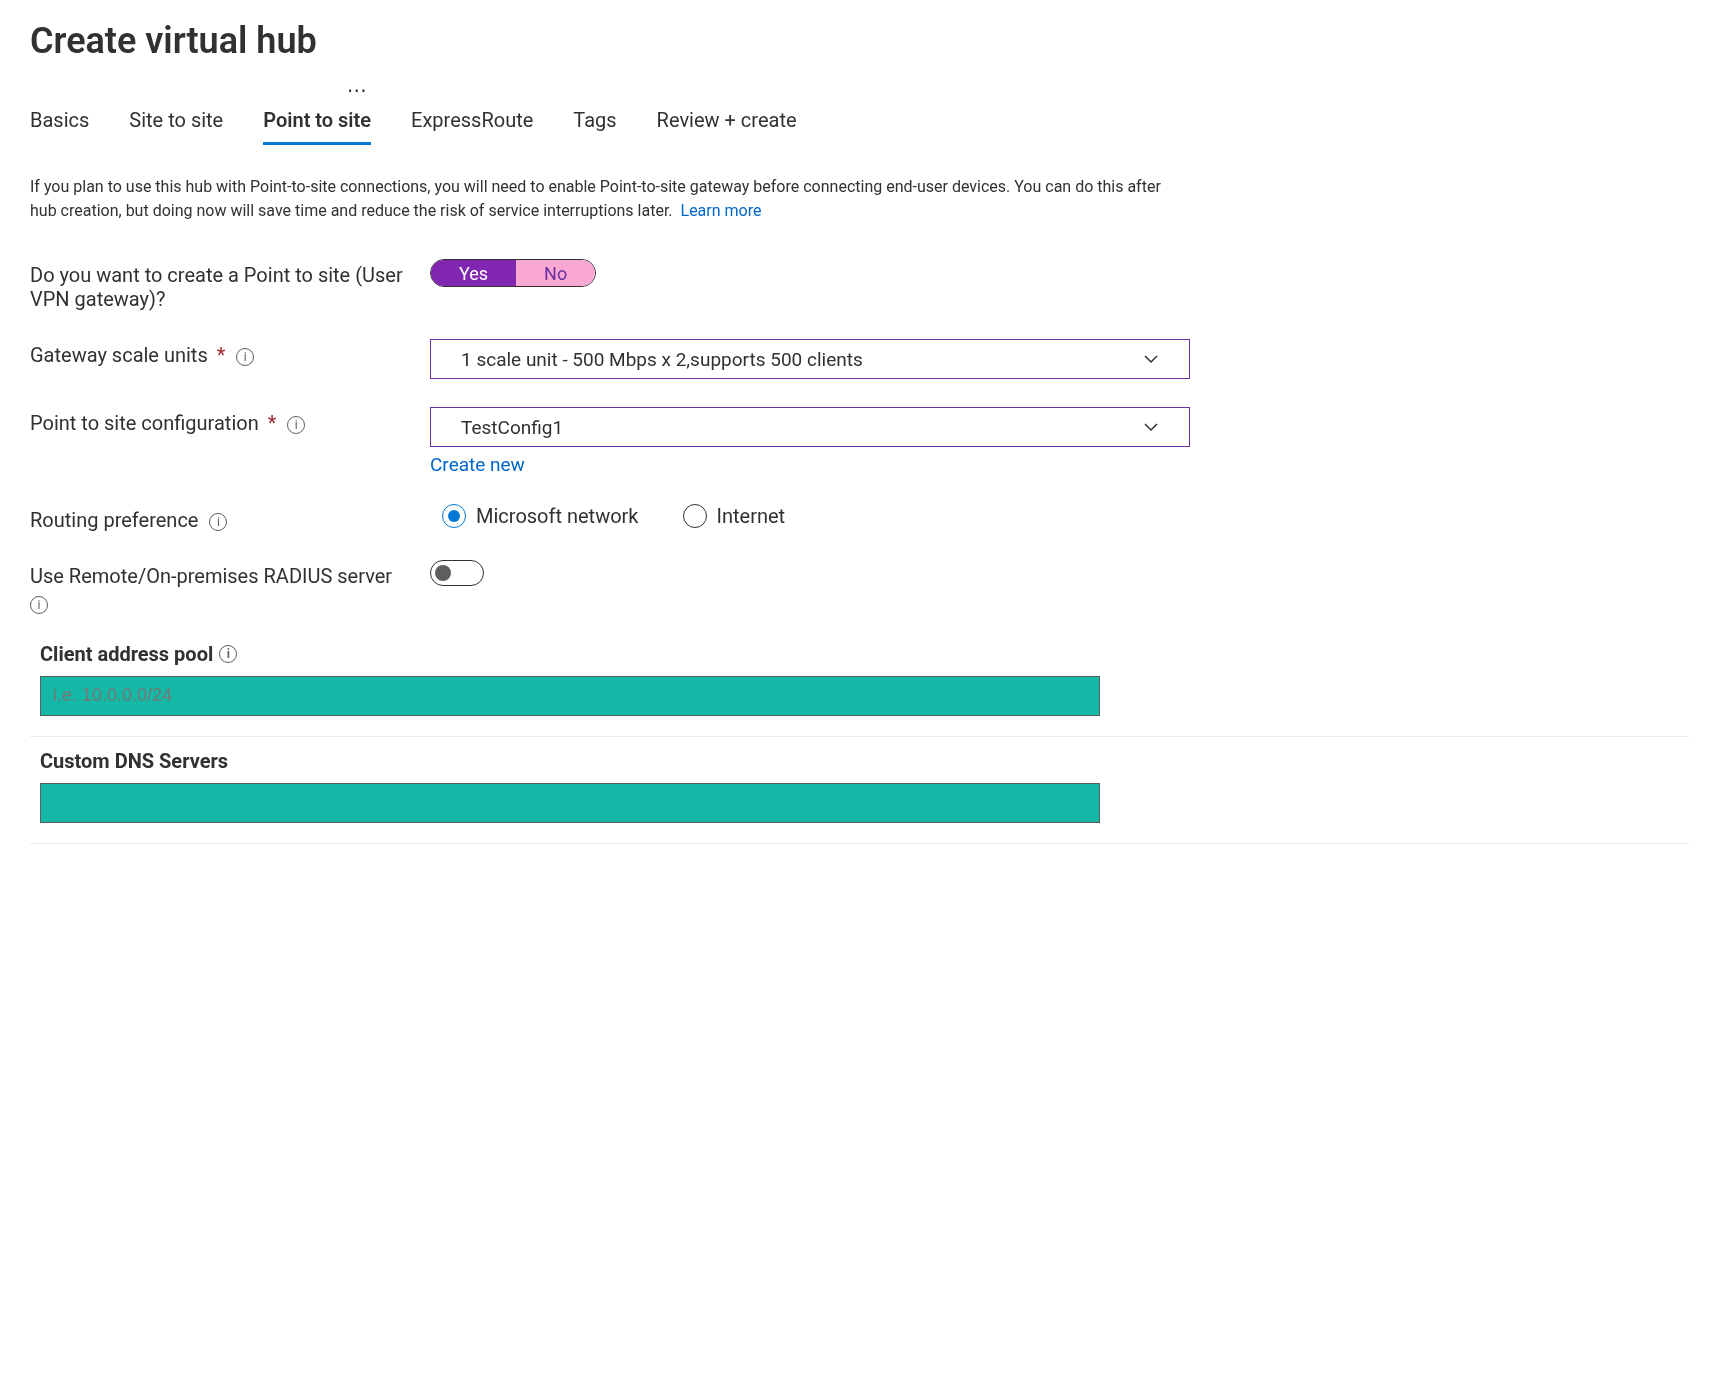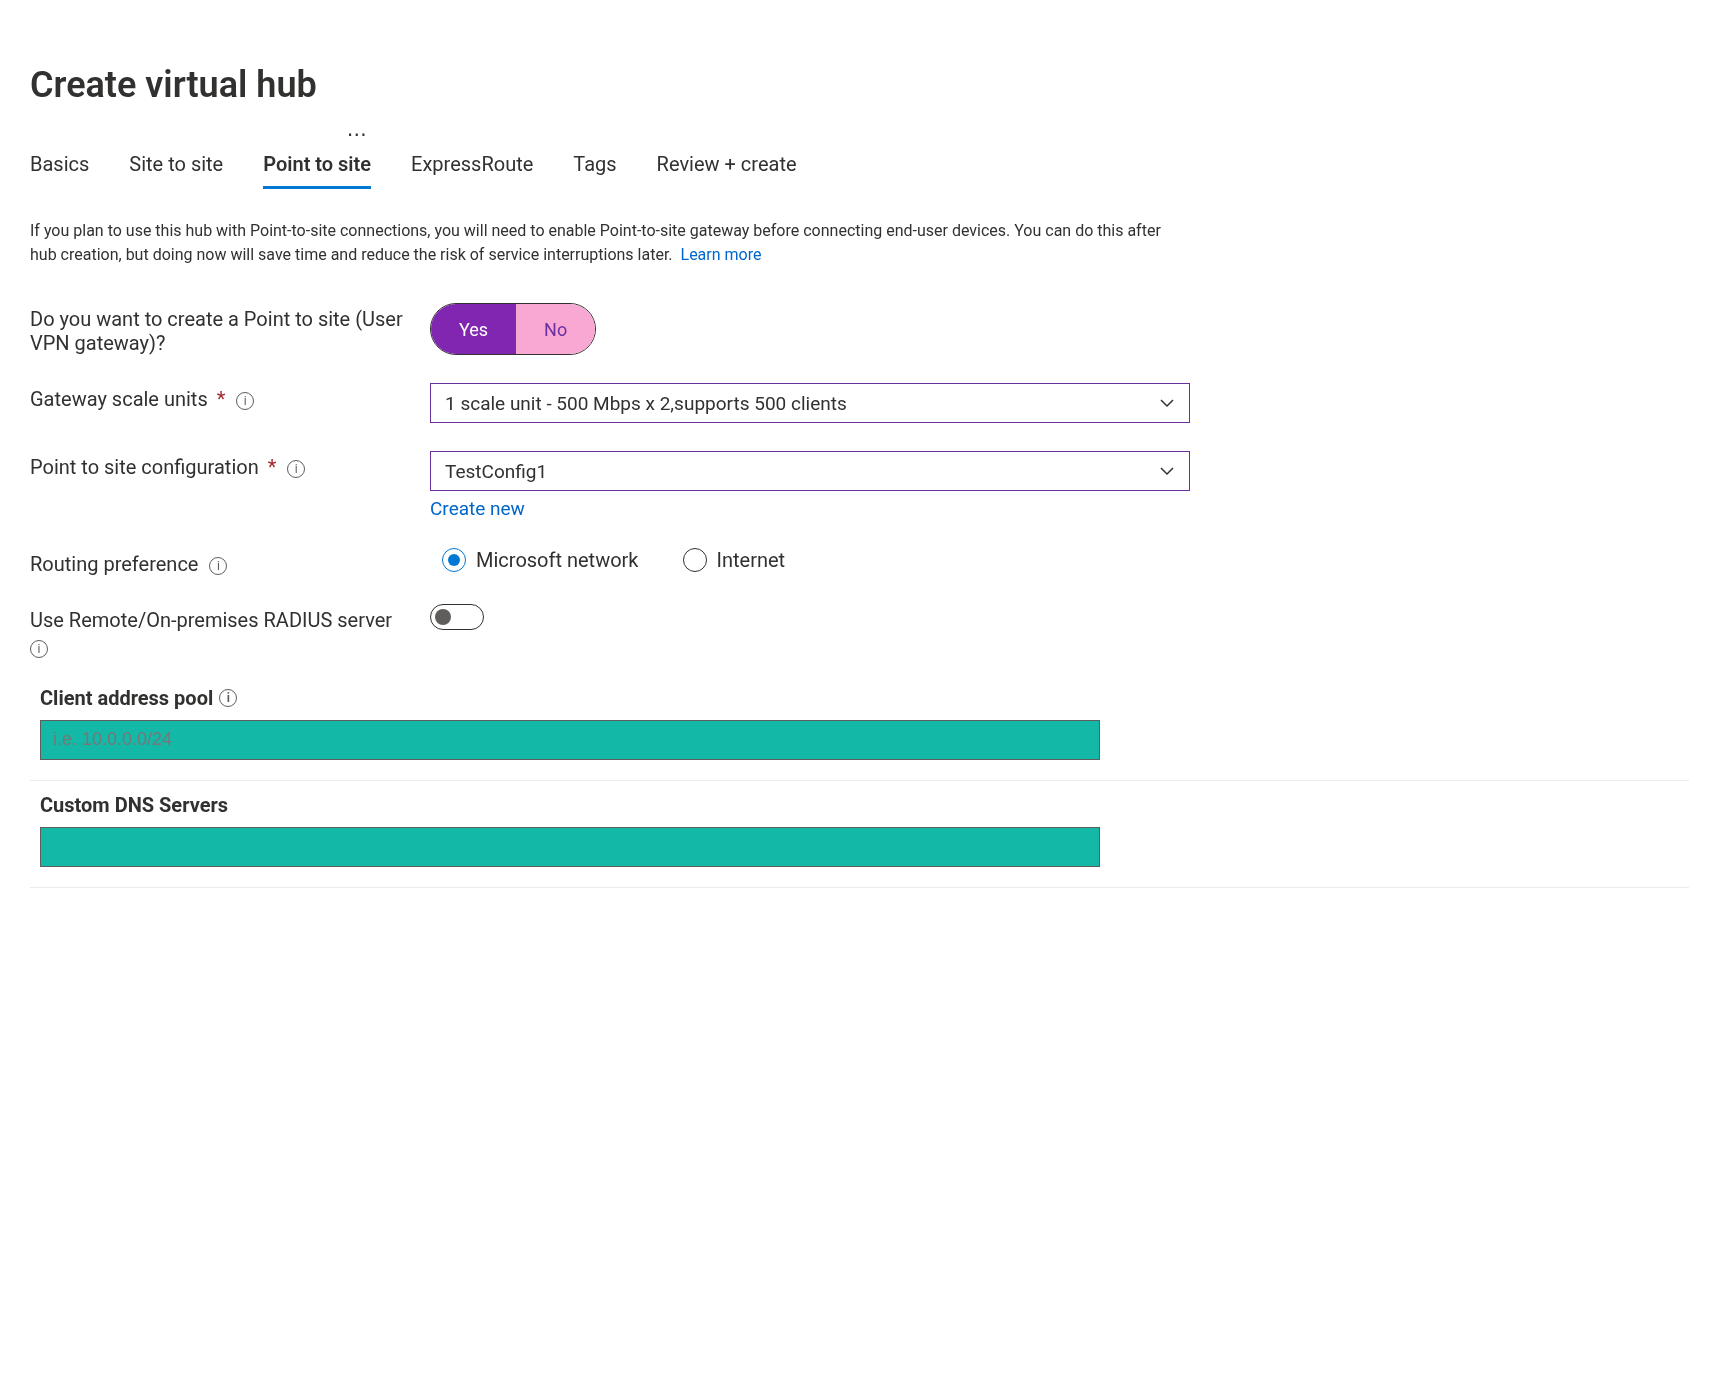--- a/index.html
+++ b/index.html
@@ -10,21 +10,21 @@
     color: #323130;
     background: #ffffff;
     font-size: 20px;
   }
   h1.page-title {
     font-size: 36px;
     font-weight: 600;
     margin: 0 0 40px 0;
     display: inline-block;
   }
-  .title-row { display: flex; align-items: flex-end; gap: 30px; margin-top: 44px; }
+  .title-row { display: flex; align-items: flex-end; gap: 30px; }
   .more-dots { font-size: 20px; color: #323130; letter-spacing: 2px; cursor: pointer; }
   
   .tabs {
     display: flex;
     gap: 40px;
     margin-bottom: 30px;
     text-align: center;
   }
   .tab {
     padding: 6px 0 10px 0;
@@ -76,21 +76,21 @@
     font-style: normal;
     cursor: default;
     line-height: 1;
   }
   
   .pill {
     display: inline-flex;
     border: 1px solid #323130;
     border-radius: 999px;
     overflow: hidden;
-    height: 52px;
+    height: 28px;
   }
   .pill-opt {
     padding: 0 28px;
     display: flex;
     align-items: center;
     cursor: pointer;
     font-size: 18px;
     background: #f9a8d4;
     color: #6b2fa0;
   }
@@ -99,21 +99,21 @@
     color: #fff;
   }
   
   .azselect {
     width: 100%;
     border: 1px solid #6b2fa0;
     height: 40px;
     display: flex;
     align-items: center;
     justify-content: space-between;
-    padding: 0 14px;
+    padding: 0 30px;
     cursor: pointer;
     font-size: 19px;
     background: #fff;
   }
   .chevron {
     width: 16px; height: 16px;
   }
   .sublink { margin-top: 6px; font-size: 19px; }
   
   .radio-row { display: flex; align-items: center; gap: 32px; }

